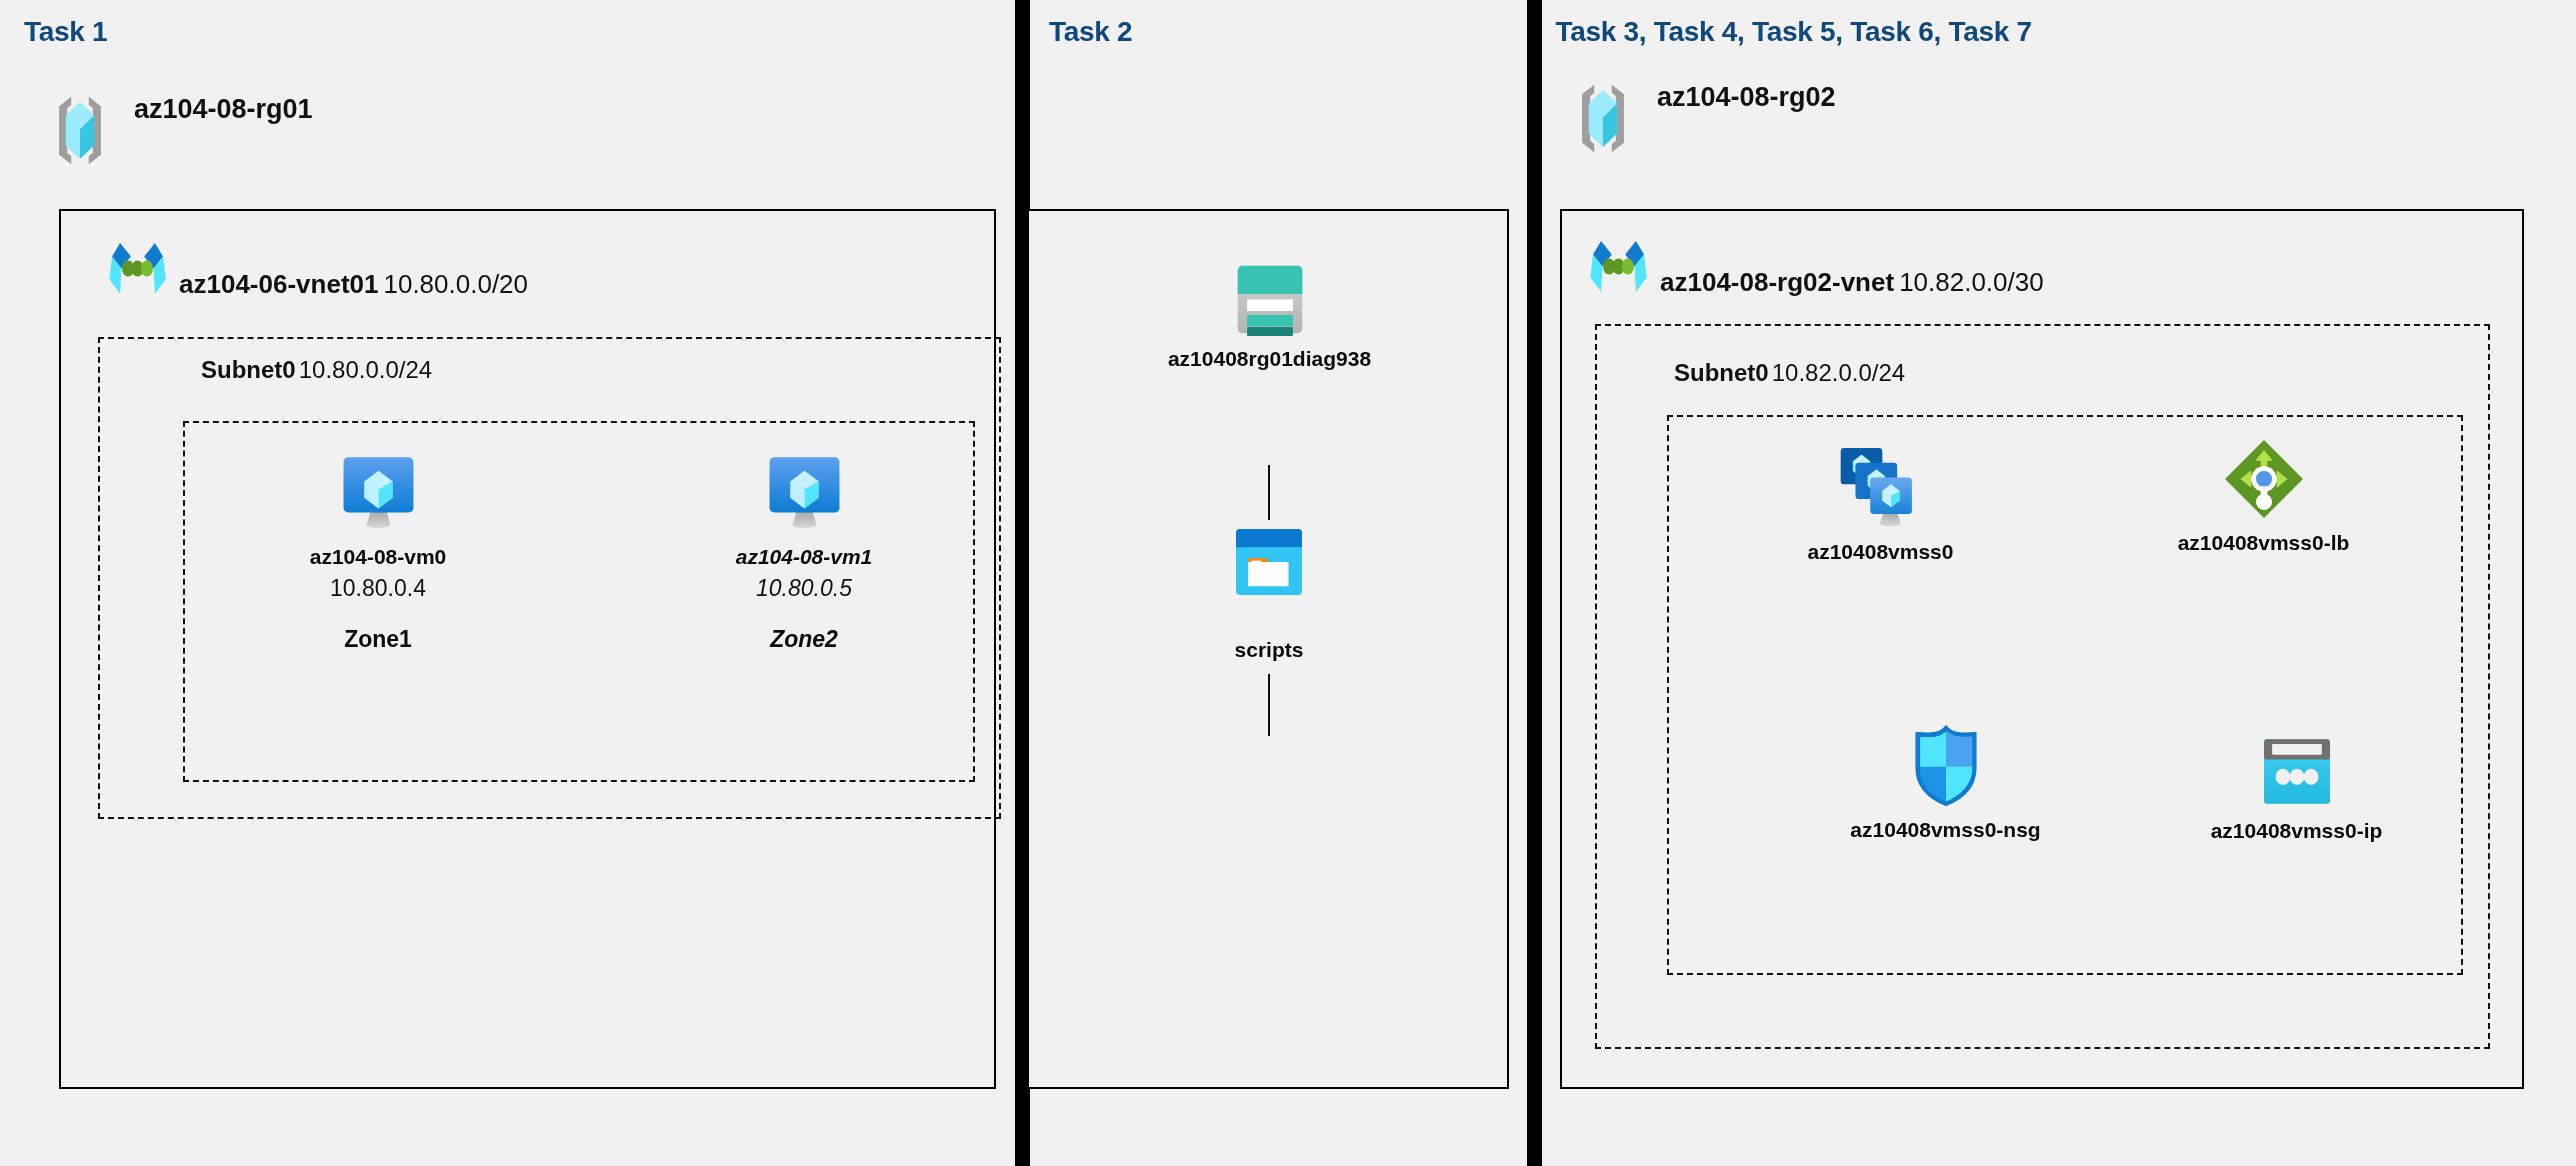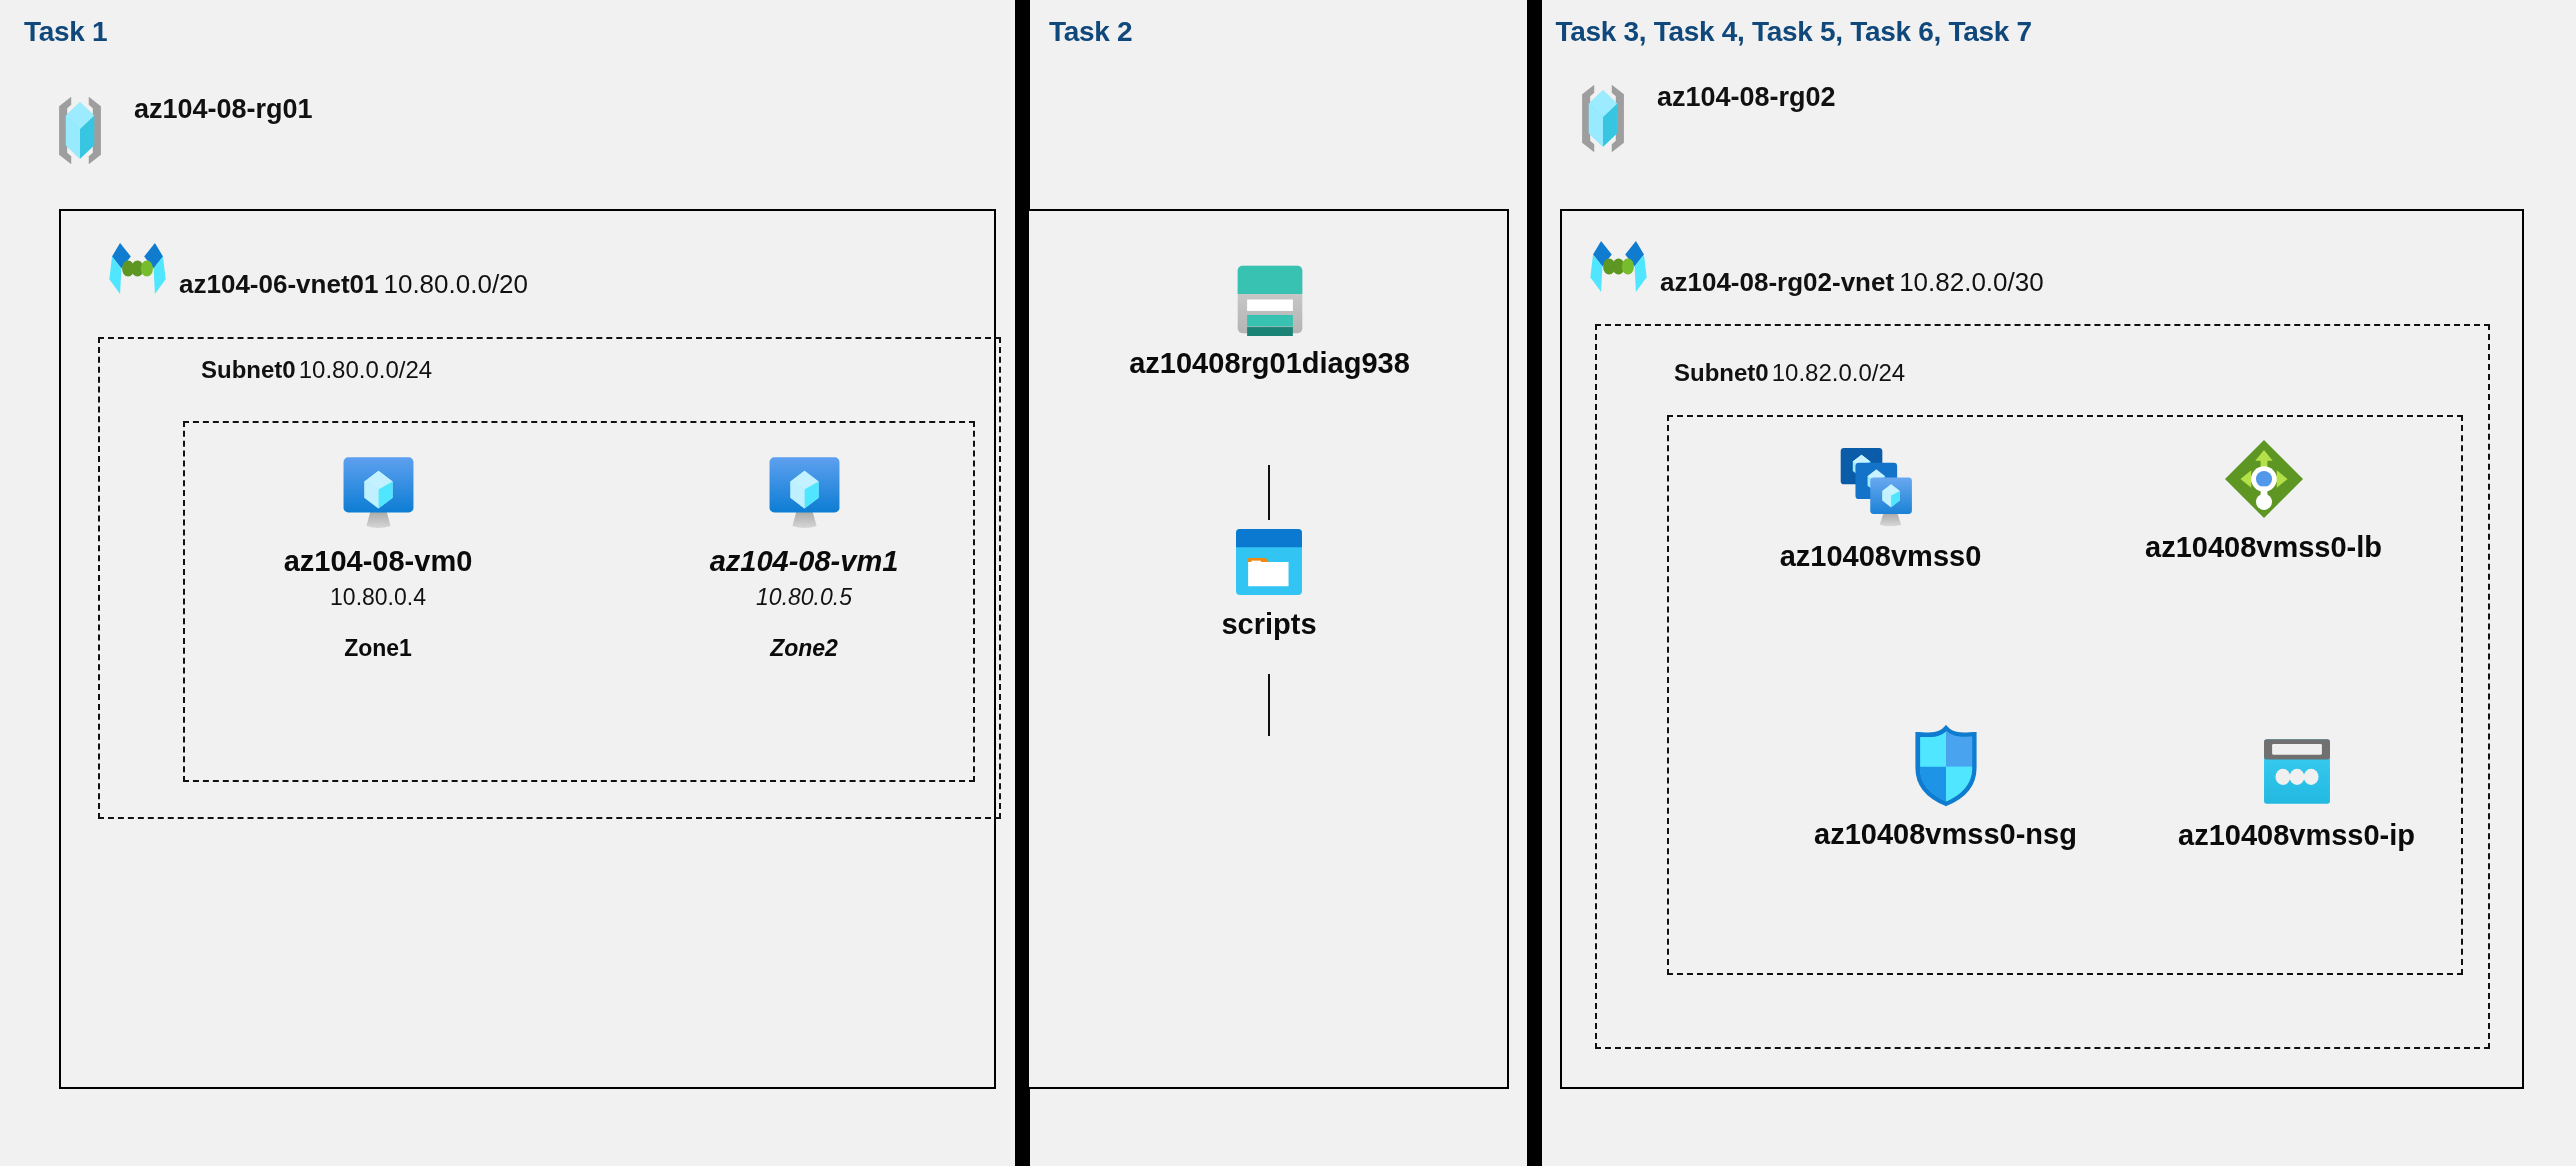--- a/index.html
+++ b/index.html
@@ -33,21 +33,21 @@
   .vnet-row { position: absolute; display: flex; align-items: flex-end; gap: 5px; }
   .vnet-name { font-size: 26px; font-weight: bold; color: #111; white-space: nowrap; }
   .vnet-cidr { font-size: 26px; font-weight: normal; color: #111; white-space: nowrap; }
 
   .subnet-label { position: absolute; white-space: nowrap; }
   .subnet-name { font-size: 24px; font-weight: bold; color: #111; }
   .subnet-cidr { font-size: 24px; font-weight: normal; color: #111; }
 
   
   .node { position: absolute; display: flex; flex-direction: column; align-items: center; }
-  .node-label { font-size: 29px; font-weight: bold; color: #0b0b0b; white-space: nowrap; text-align: center; }
+  .node-label { font-size: 21px; font-weight: bold; color: #0b0b0b; white-space: nowrap; text-align: center; }
   .node-sub   { font-size: 23px; font-weight: normal; color: #111; white-space: nowrap; margin-top: 5.4px; }
   .node-zone  { font-size: 23px; font-weight: bold; color: #0b0b0b; white-space: nowrap; margin-top: 24px; }
   .node-icon { display: block; }
   .node-label-wrap { margin-top: 9.4px; display:flex; flex-direction:column; align-items:center; }
 
   .connector { position: absolute; width: 2px; background: #111; }
 </style>
 </head>
 <body>
 
@@ -181,21 +181,21 @@
           <rect x="18" y="95" width="68" height="14" fill="#1b8276"></rect>
         </svg>
       </span>
       <div class="node-label-wrap">
         <span class="node-label">az10408rg01diag938</span>
       </div>
     </div>
 
     <div class="connector" style="left:239px;top:465px;height:55px;"></div>
 
-    <div class="node" style="left:159px;top:527px;width:162px;">
+    <div class="node" style="left:159px;top:527px;width:162px;gap:30px;">
       <span class="node-icon">
         <svg width="70" height="70" viewBox="0 0 104 104">
           <rect x="3" y="3" width="98" height="98" rx="6" fill="#32c5f4"></rect>
           <path d="M3 9 a6 6 0 0 1 6 -6 h86 a6 6 0 0 1 6 6 v21 h-98 Z" fill="#0c79d0"></path>
           <path d="M21 46 h26 l8 10 h-34 Z" fill="#f2880f"></path>
           <rect x="26" y="50" width="14" height="5" fill="#ffffff"></rect>
           <rect x="21" y="52" width="60" height="36" fill="#ffffff"></rect>
         </svg>
       </span>
       <div class="node-label-wrap">

